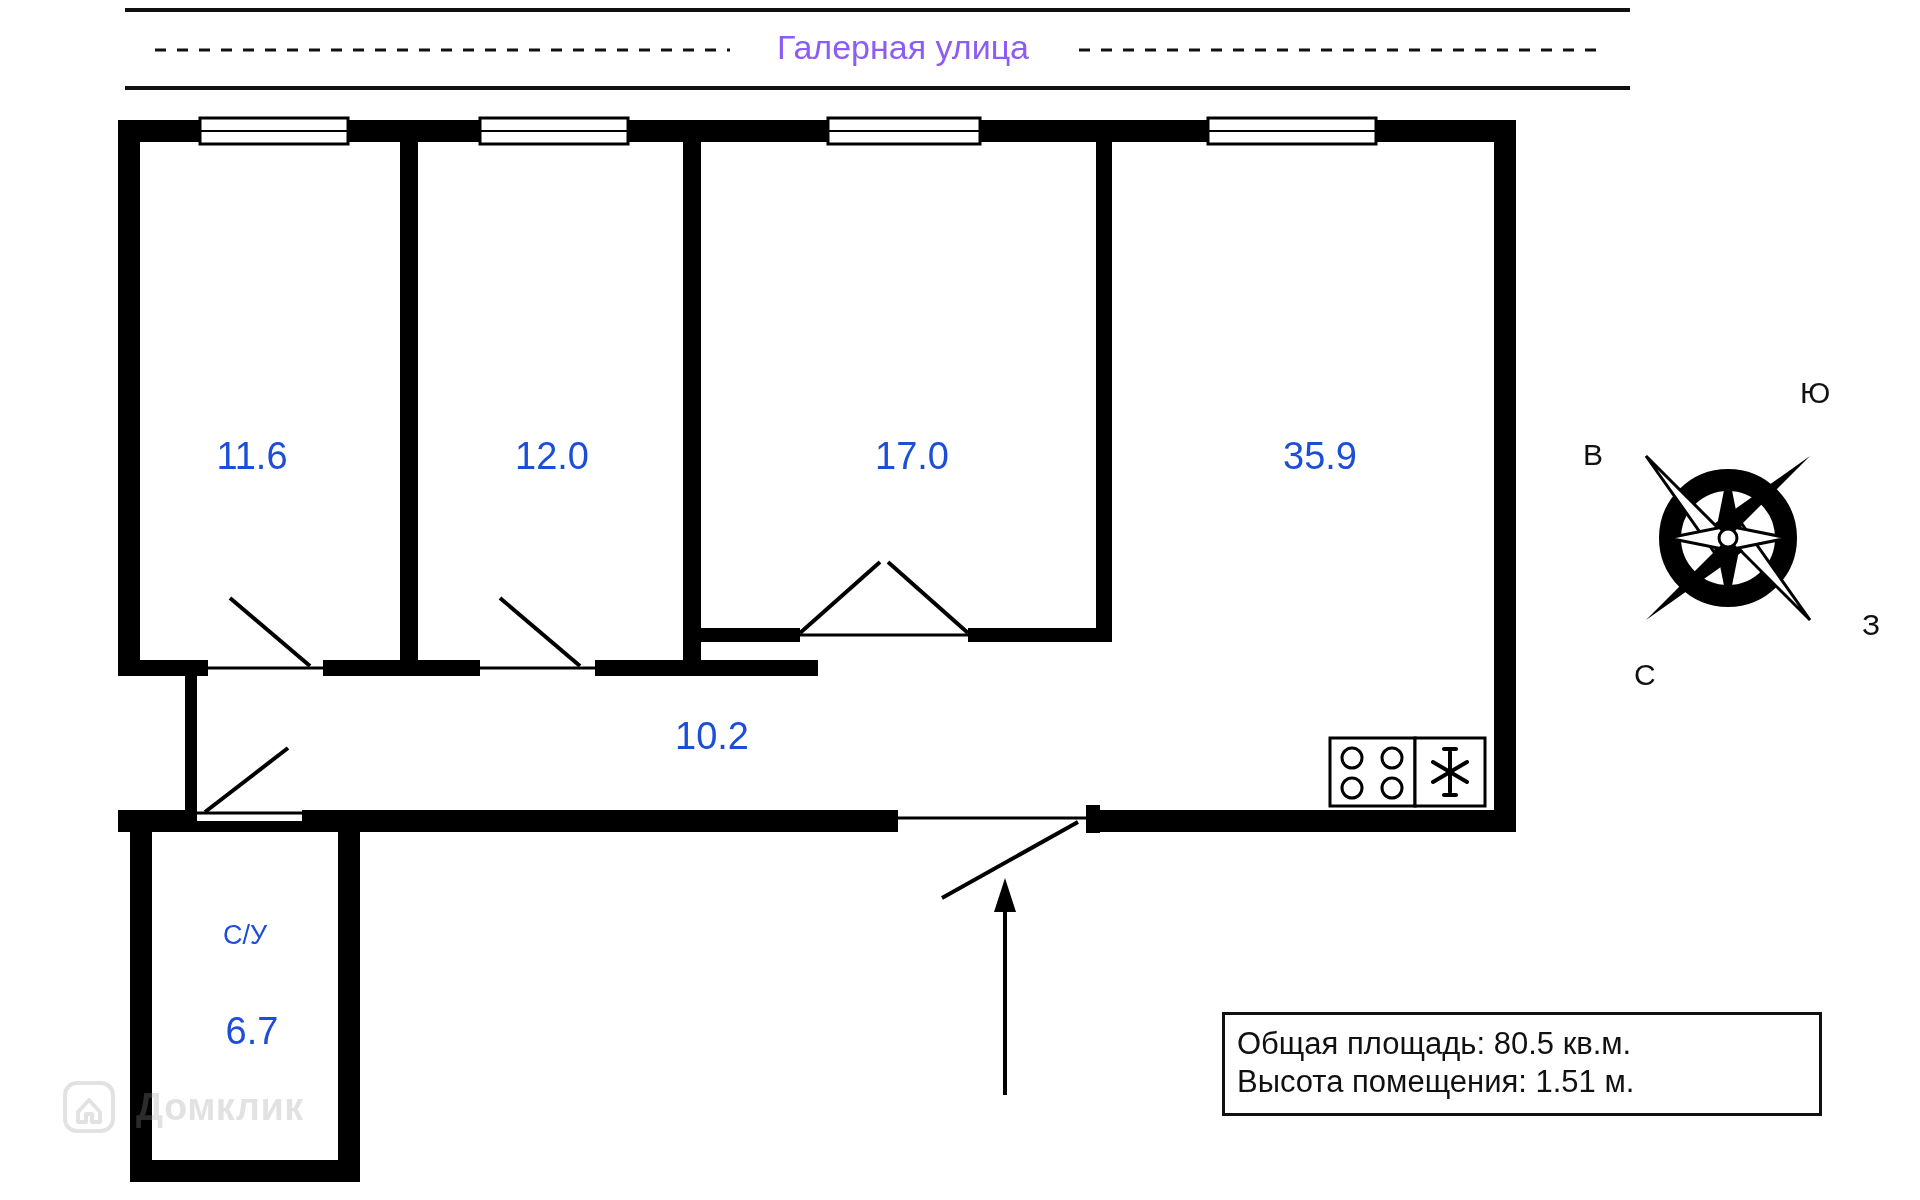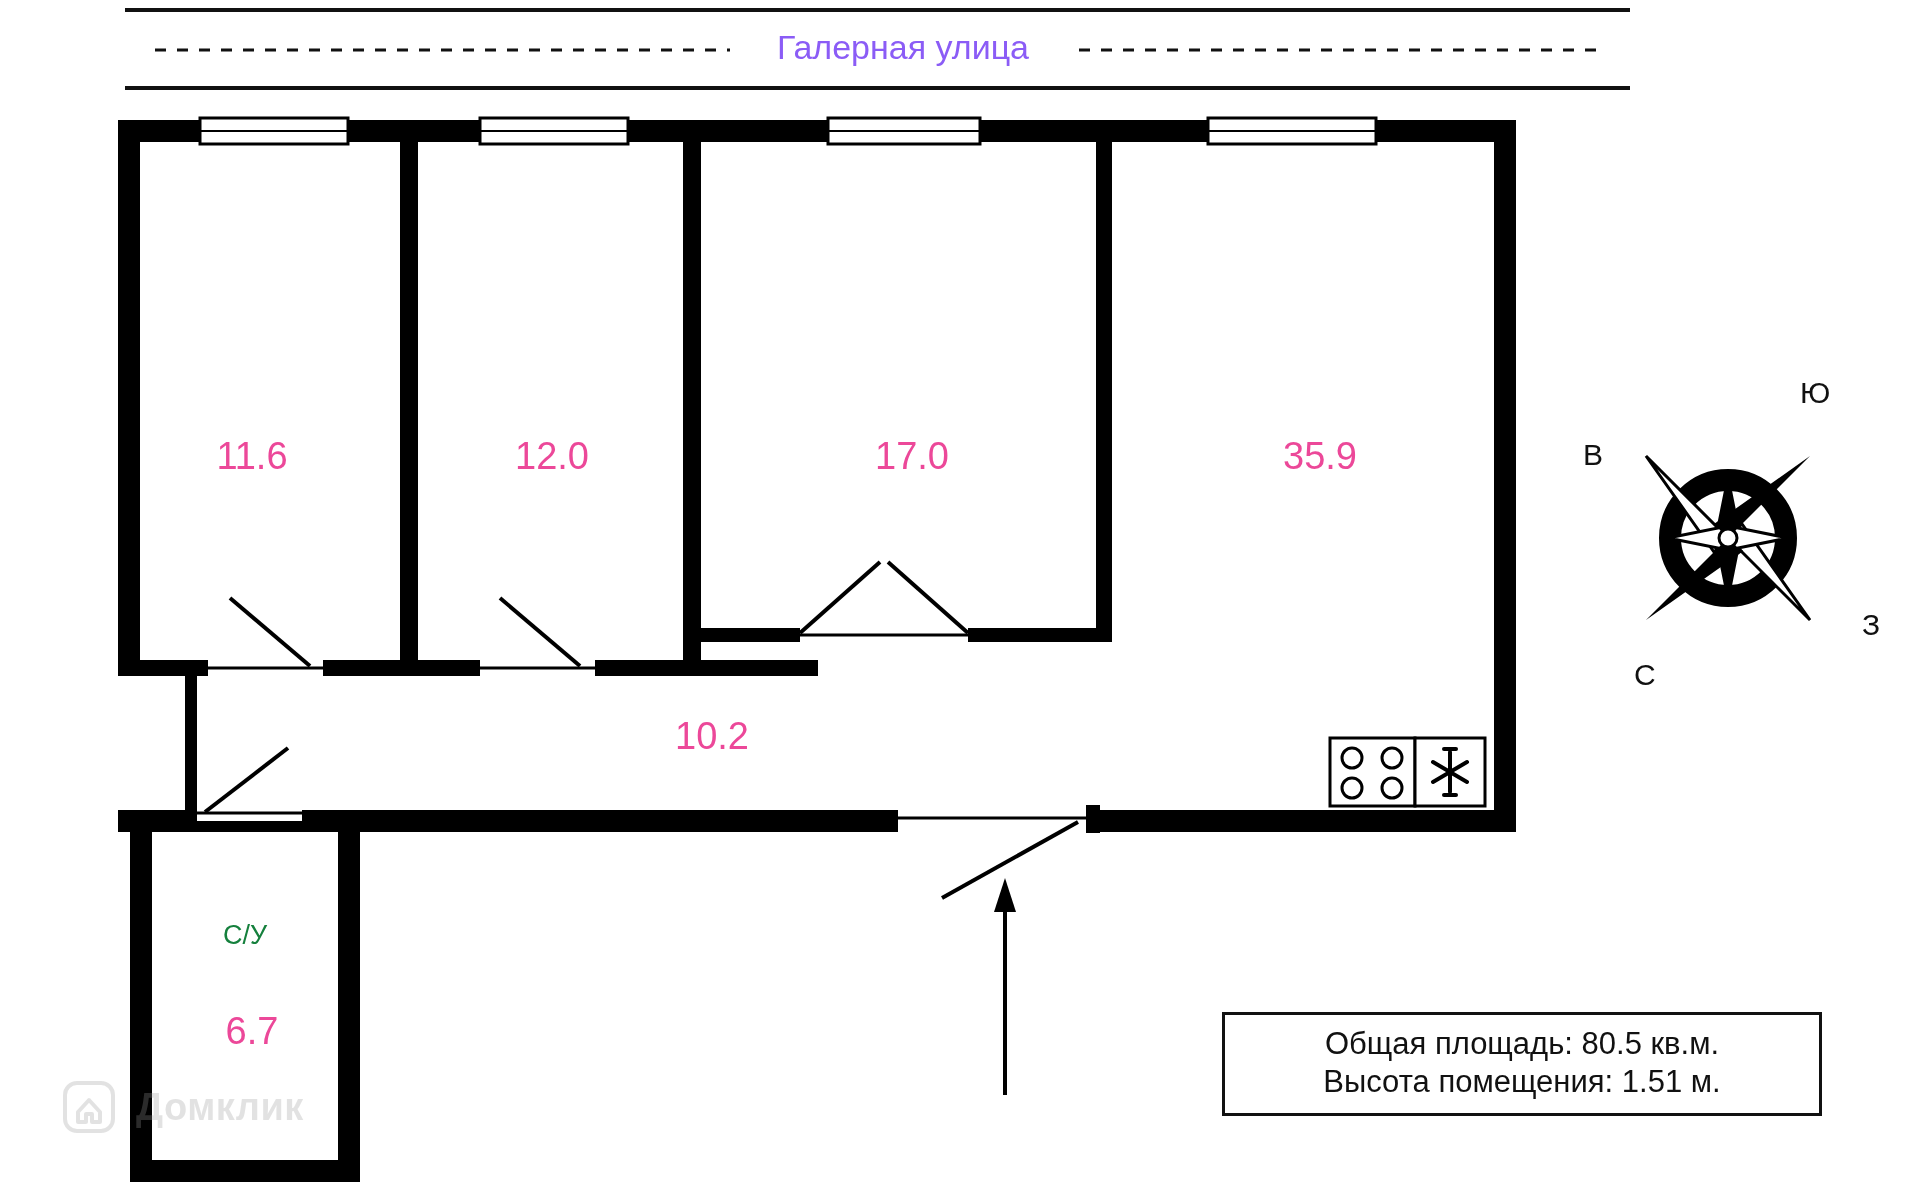--- a/index.html
+++ b/index.html
@@ -29,46 +29,46 @@
     text-align: center;
     font-size: 34px;
     color: #8b5cf6;
     background: #ffffff;
     padding: 0 8px;
     white-space: nowrap;
   }
   .room-area {
     position: absolute;
     font-size: 38px;
-    color: #ec4899;
+    color: #1d4ed8;
     text-align: center;
     white-space: nowrap;
   }
   .room-name {
     position: absolute;
     font-size: 27px;
-    color: #15803d;
+    color: #1d4ed8;
     text-align: center;
     white-space: nowrap;
   }
   .compass-letter {
     position: absolute;
     font-size: 30px;
     color: #111;
   }
   .info-box {
     position: absolute;
     left: 1222px;
     top: 1012px;
     width: 600px;
     border: 3px solid #111;
     background: #ffffff;
     box-sizing: border-box;
     padding: 10px 12px 12px 12px;
-    text-align: center;
+    text-align: left;
   }
   .info-line {
     font-size: 31px;
     color: #111;
     line-height: 1.22;
     white-space: nowrap;
   }
   .watermark {
     position: absolute;
     left: 62px;

